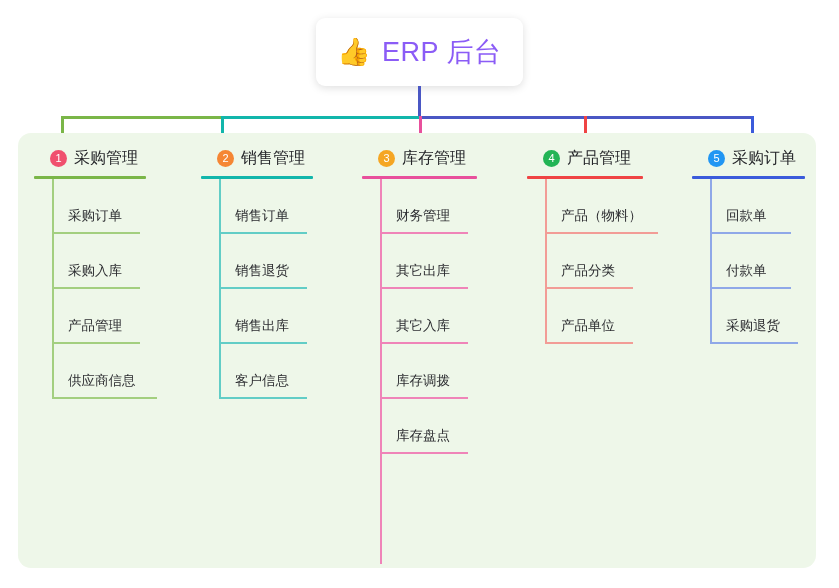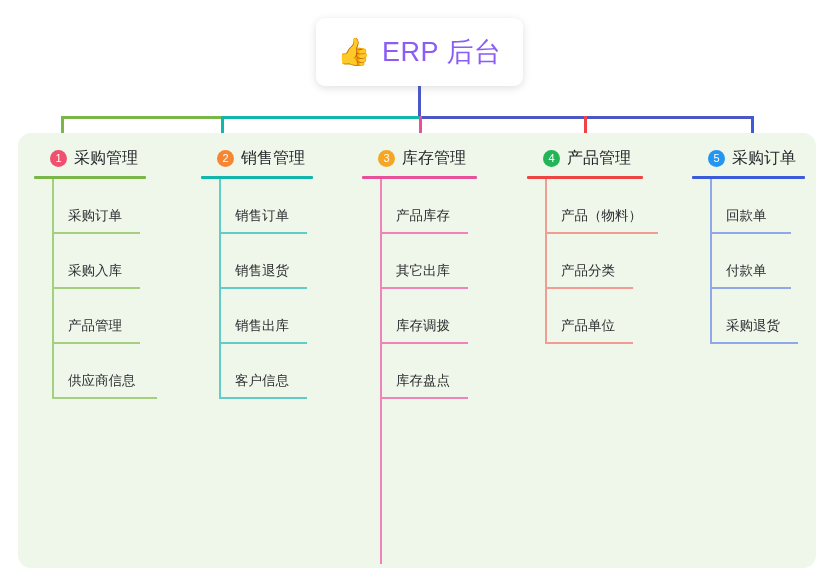--- a/index.html
+++ b/index.html
@@ -208,25 +208,29 @@
       </div>
       <div class="column" style="left: 362px; width: 160px;">
         <div class="col-header">
           <span class="badge" style="background: rgb(245, 166, 35);">3</span>
           <span class="col-title">库存管理</span>
         </div>
         <div class="col-rule" style="width: 115px; background: rgb(232, 80, 156);"></div>
         <div class="items">
           <div class="spine" style="background: rgb(239, 132, 184); height: 385px;"></div>
           <div class="item">
-            <span class="item-label">产品库存</span>
+            <span class="item-label">财务管理</span>
             <div class="item-rule" style="width: 88px; background: rgb(239, 132, 184);"></div>
           </div>
           <div class="item">
             <span class="item-label">其它出库</span>
+            <div class="item-rule" style="width: 88px; background: rgb(239, 132, 184);"></div>
+          </div>
+          <div class="item">
+            <span class="item-label">其它入库</span>
             <div class="item-rule" style="width: 88px; background: rgb(239, 132, 184);"></div>
           </div>
           <div class="item">
             <span class="item-label">库存调拨</span>
             <div class="item-rule" style="width: 88px; background: rgb(239, 132, 184);"></div>
           </div>
           <div class="item">
             <span class="item-label">库存盘点</span>
             <div class="item-rule" style="width: 88px; background: rgb(239, 132, 184);"></div>
           </div>

